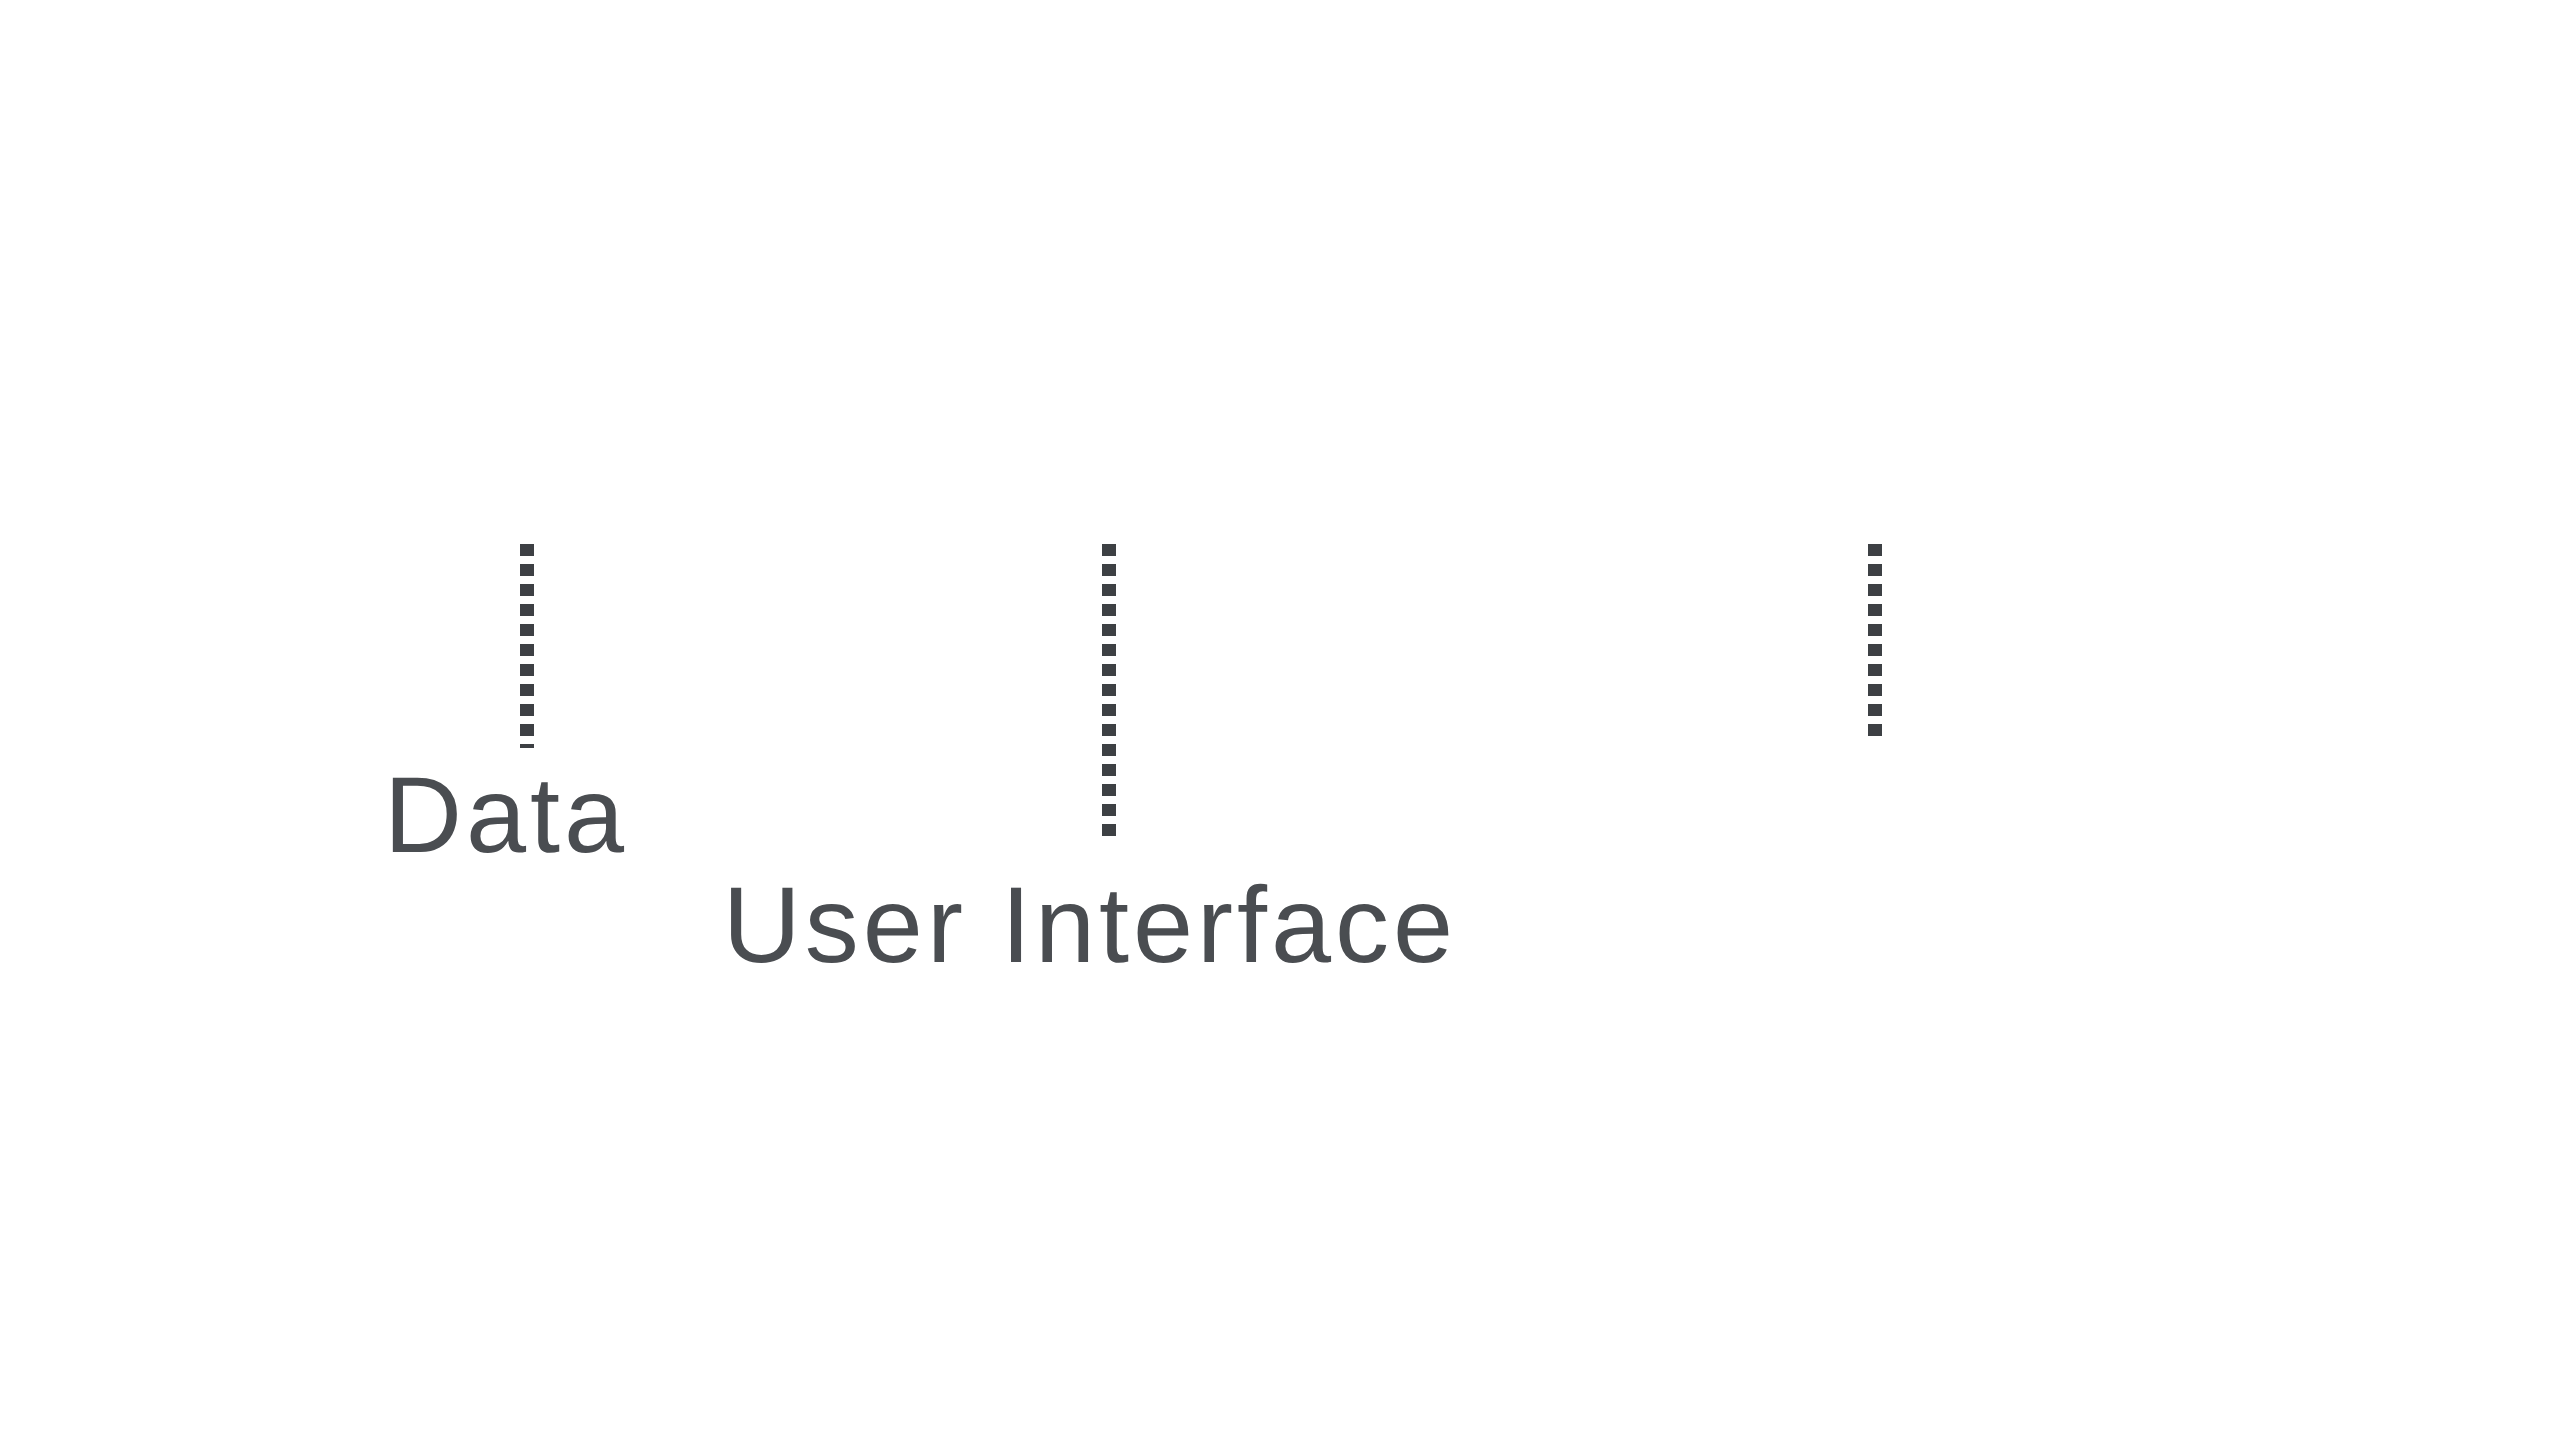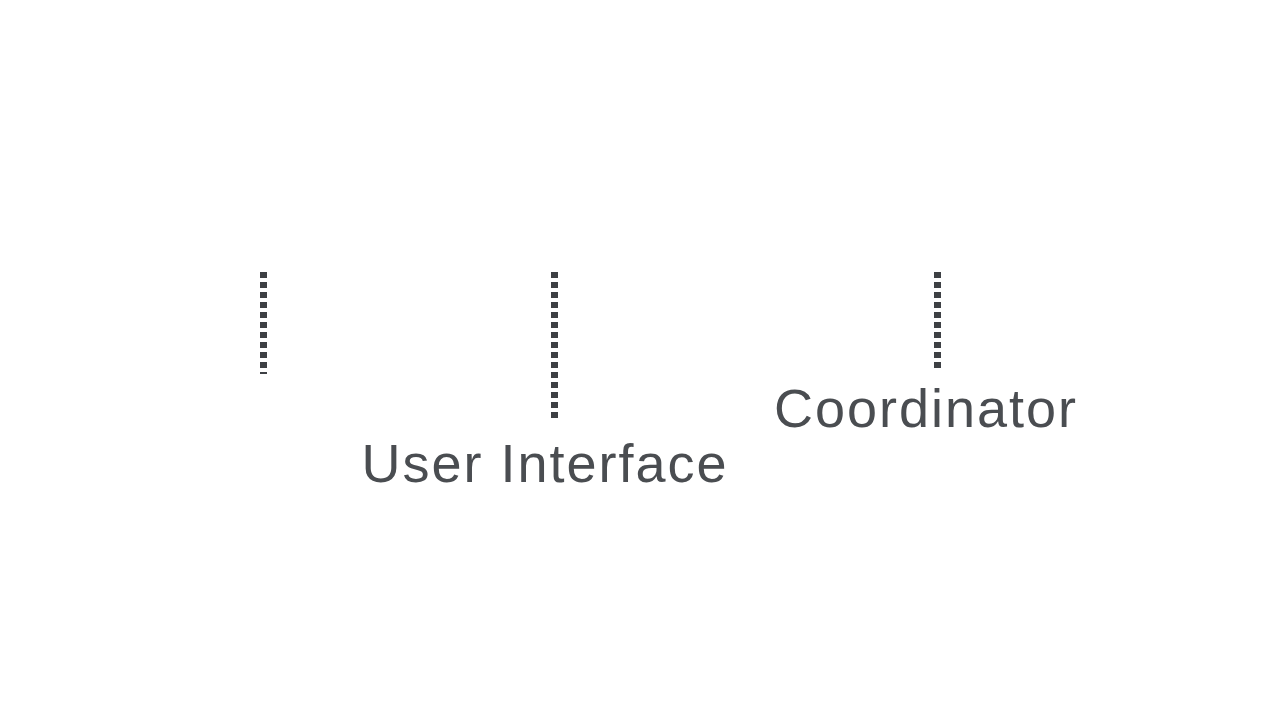--- a/index.html
+++ b/index.html
@@ -59,16 +59,16 @@
 </head>
 <body>
 
 <div class="stage">
 
 
   <div class="connector c-model"></div>
   <div class="connector c-view"></div>
   <div class="connector c-controller"></div>
 
+  <div class="annotation-label l-data">Data</div>
   <div class="annotation-label l-ui">User Interface</div>
-  <div class="annotation-label l-coordinator">Coordinator</div>
 
 </div>
 
 </body></html>

